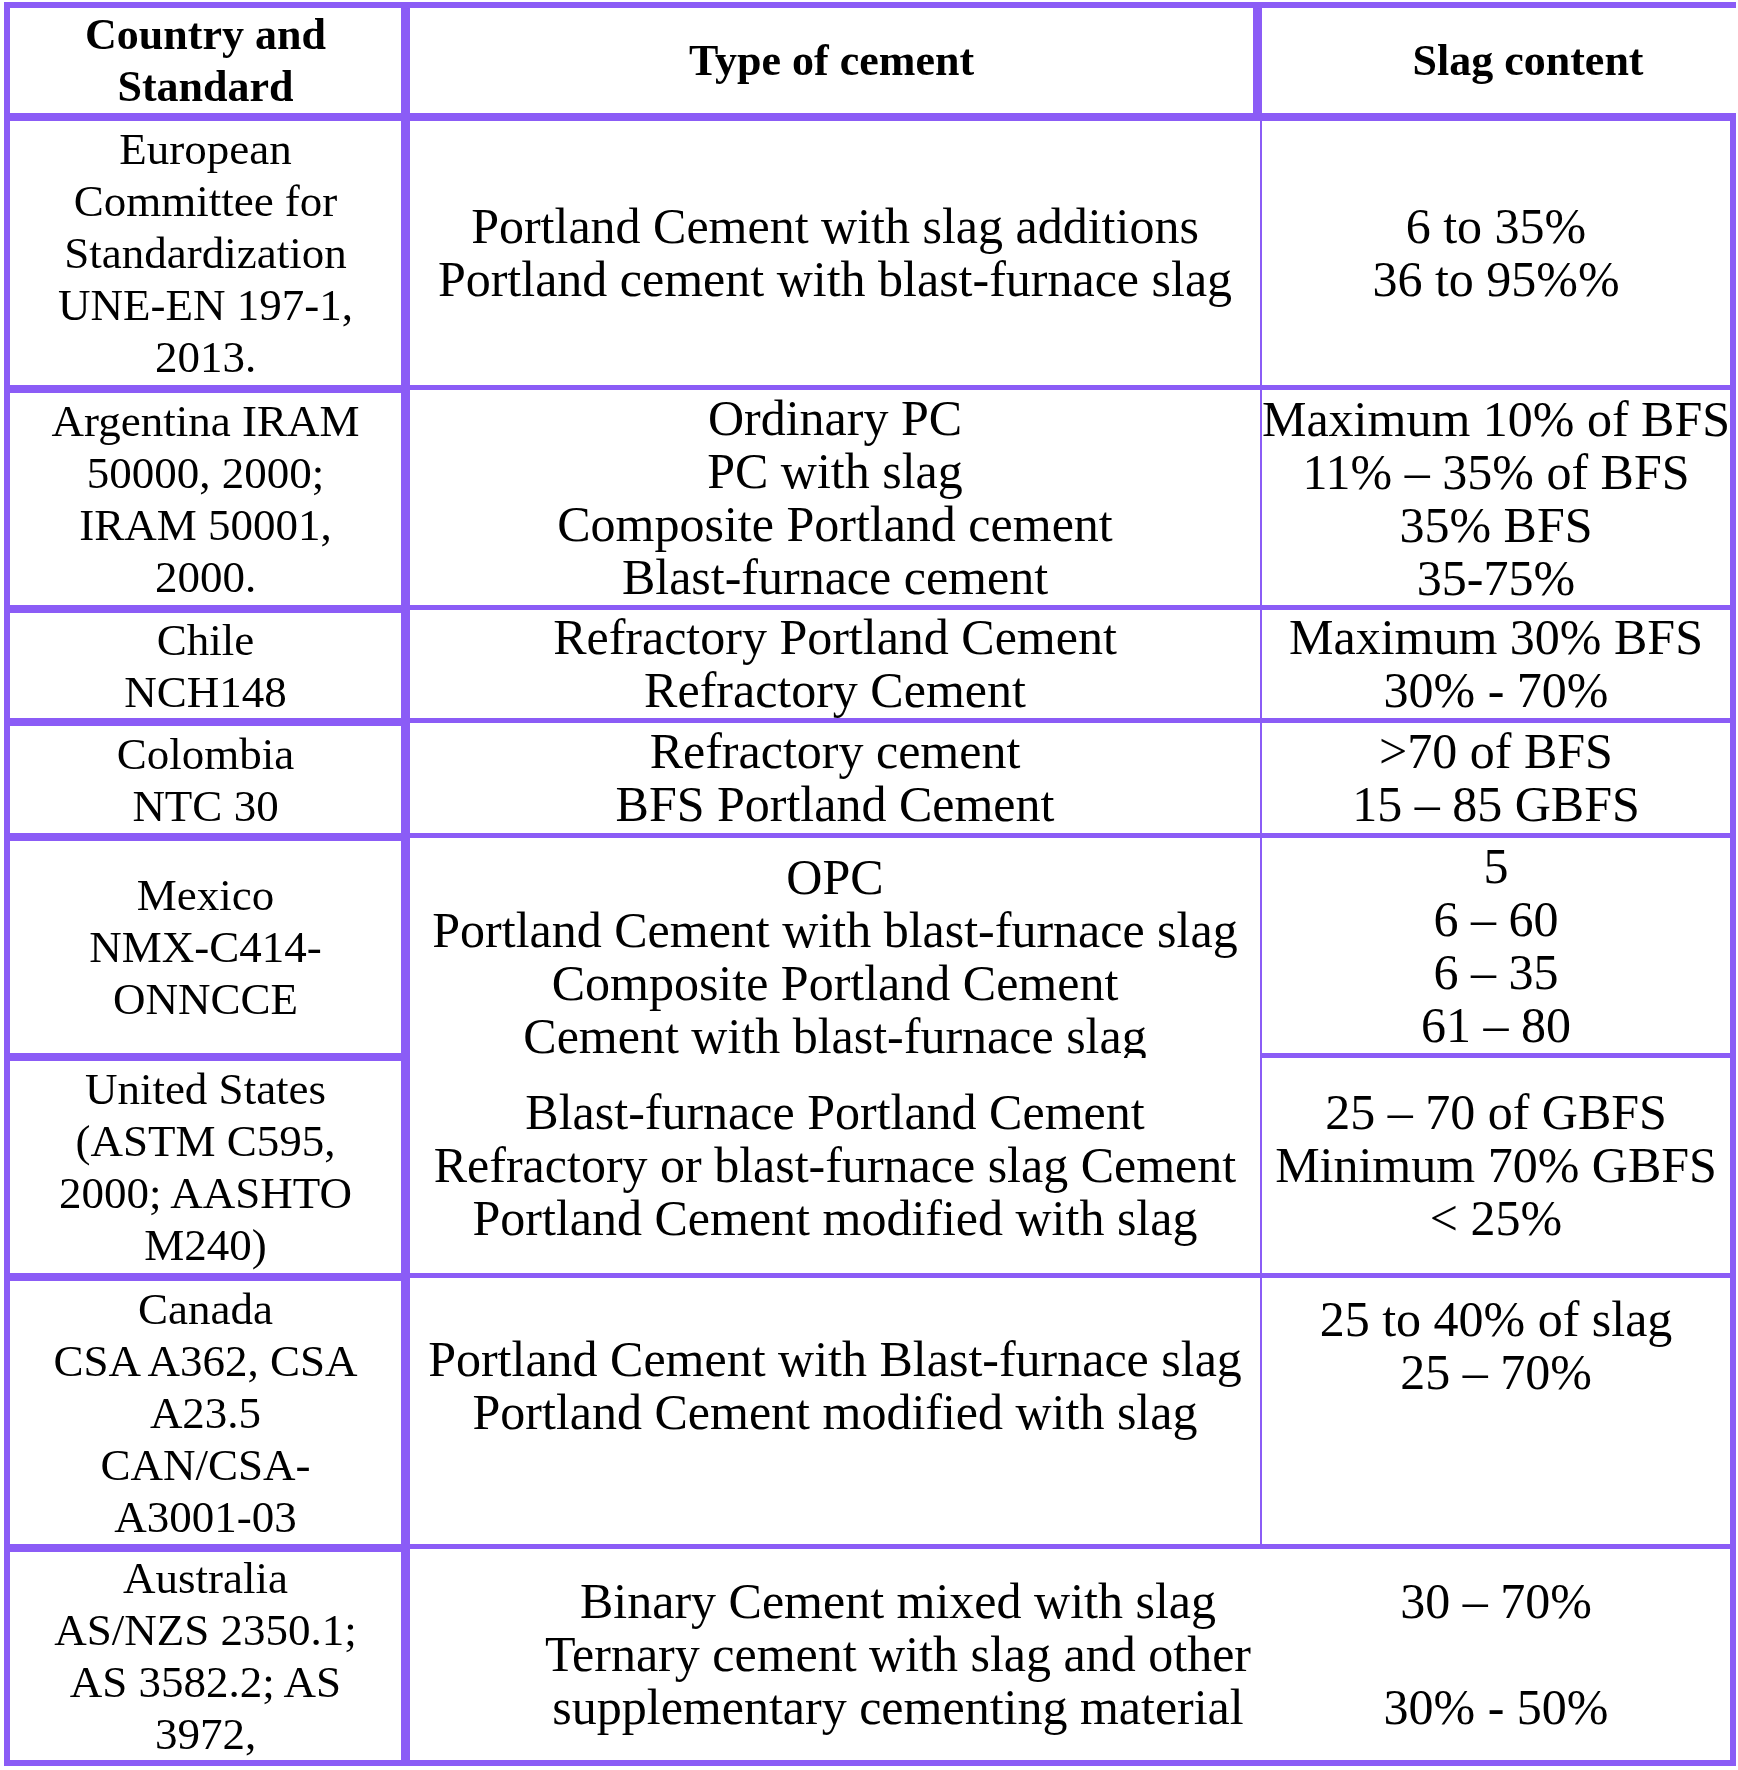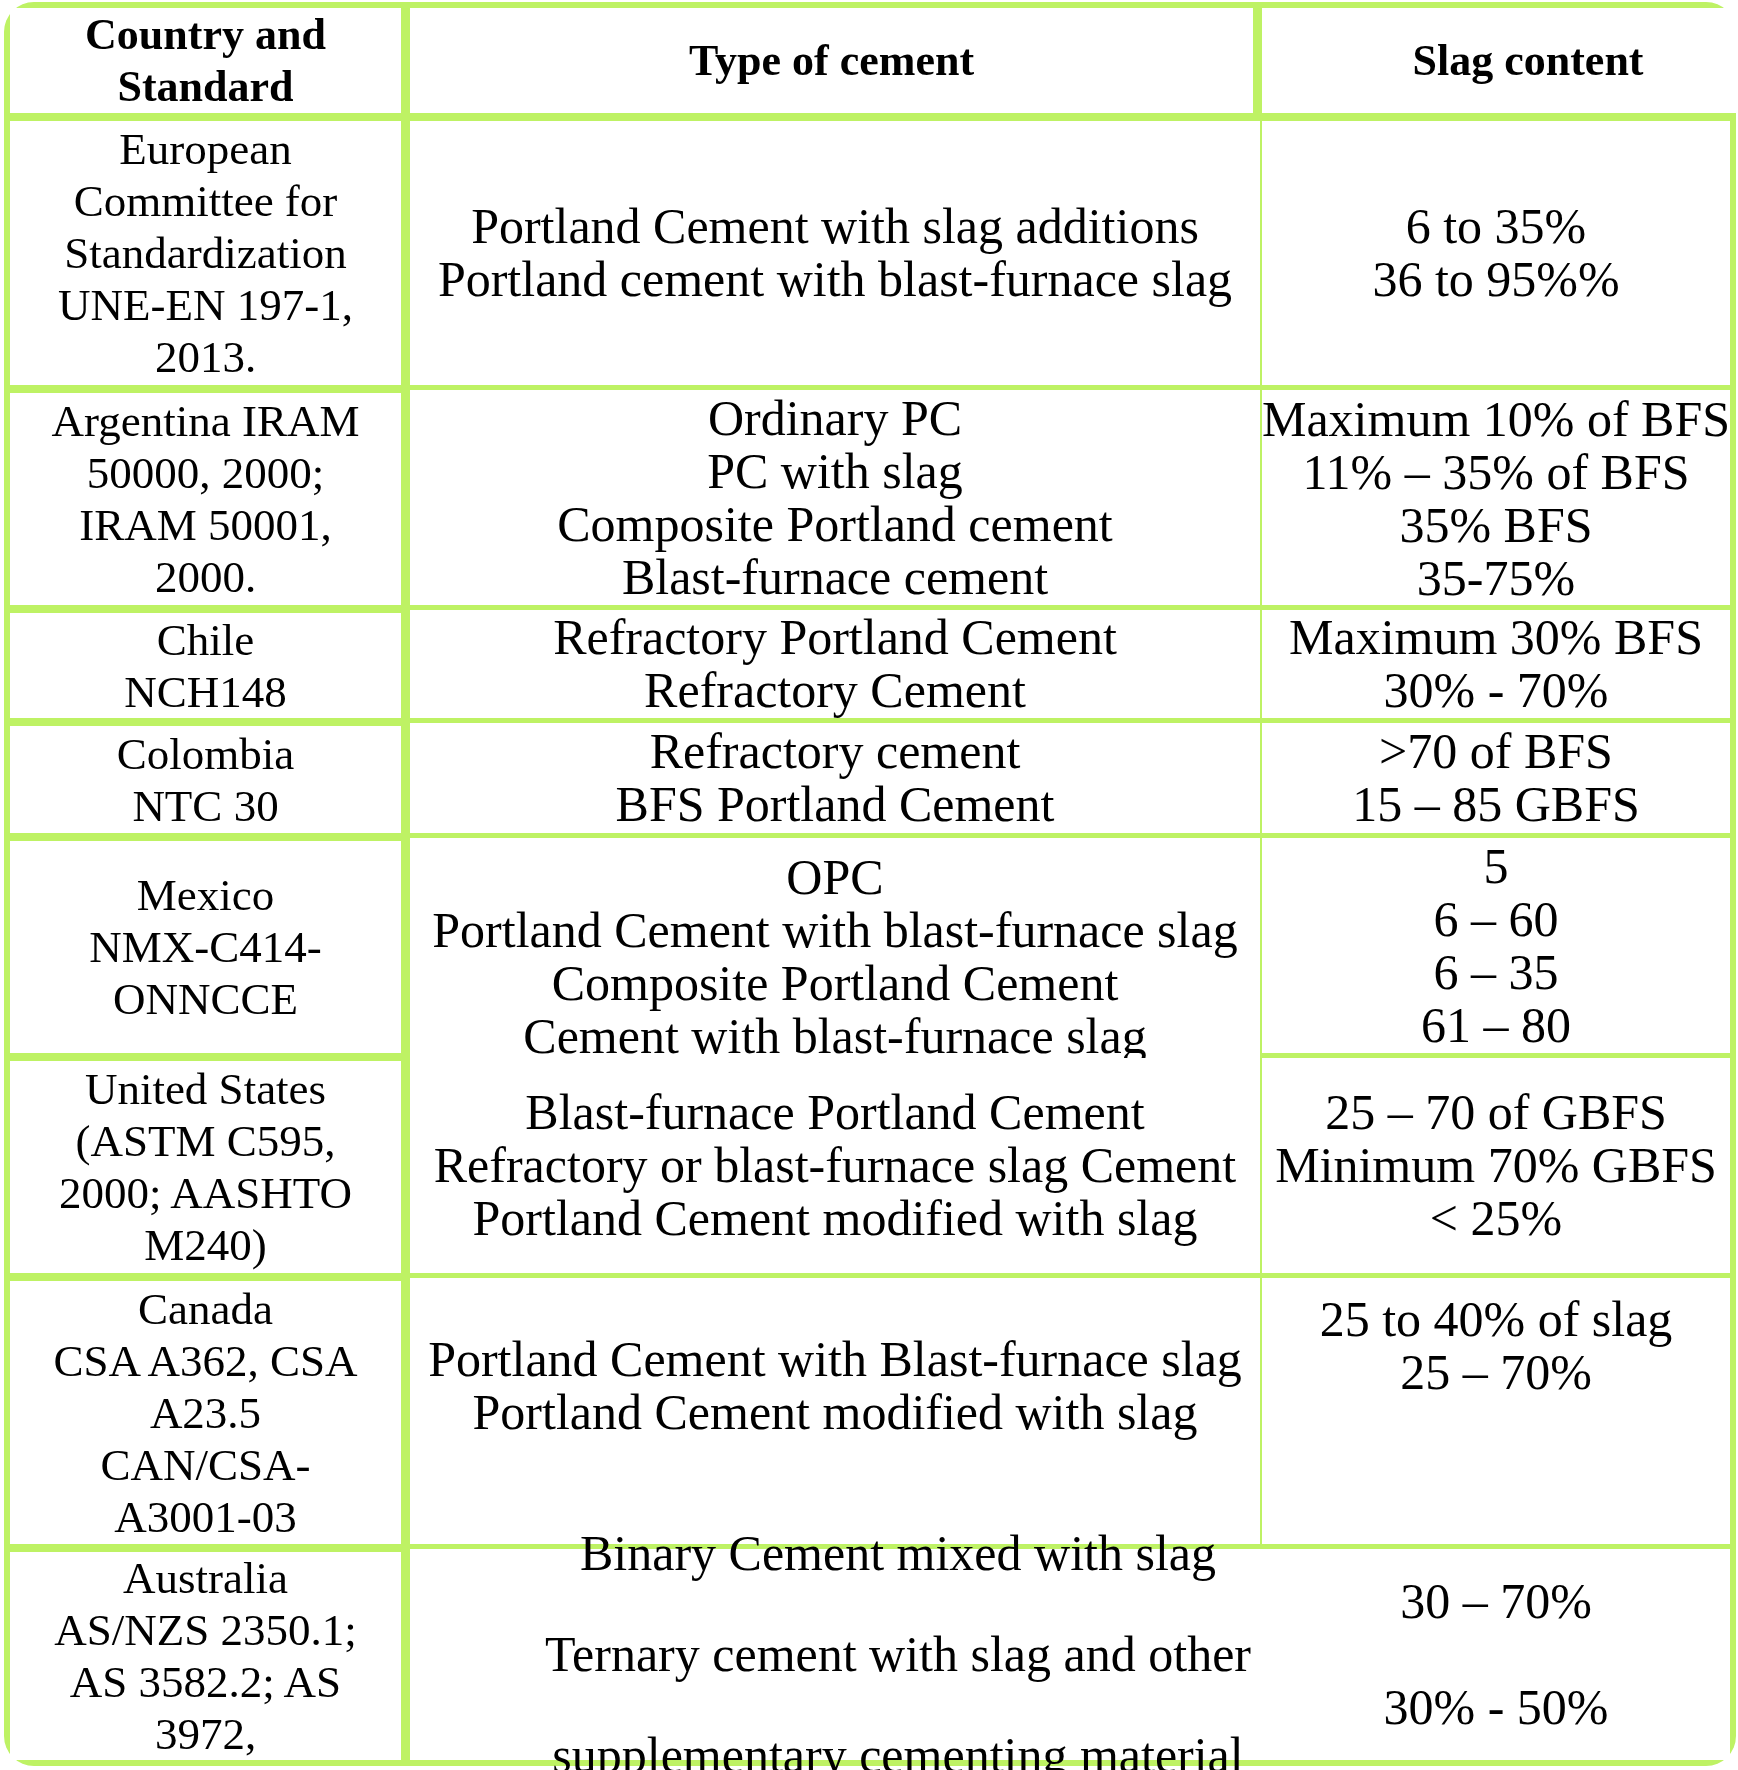--- a/index.html
+++ b/index.html
@@ -1,17 +1,17 @@
 <!DOCTYPE html>
 <html><head>
 <meta charset="utf-8">
 <style>
   html, body { margin:0; padding:0; background:#ffffff; }
   body { width:1738px; height:1770px; position:relative; overflow:hidden; font-family:"Liberation Serif", "DejaVu Serif", serif; color:#000; }
-  .tbl { position:absolute; left:4px; top:2px; width:1732px; height:1764px; background:#bef264;border-radius:30px; }
+  .tbl { position:absolute; left:4px; top:2px; width:1732px; height:1764px; background:#8b5cf6; }
   .cell { position:absolute; background:#fff; display:flex; flex-direction:column; align-items:center; justify-content:center; text-align:center; box-sizing:border-box; }
   .hdr { font-weight:bold; font-size:44px; line-height:52px; }
   .country { font-weight:normal; font-size:45px; line-height:52px; }
   .body { font-size:50px; line-height:53px; }
   .line { display:block; white-space:nowrap; }
   .gap { height:53px; }
 </style>
 </head>
 <body>
 
@@ -139,21 +139,21 @@
     <span class="line">25 to 40% of slag</span>
     <span class="line">25 – 70%</span>
   </div>
 
   <div class="cell country" style="left:6px; top:1550px; width:391px; height:208px;">
     <span class="line">Australia</span>
     <span class="line">AS/NZS 2350.1;</span>
     <span class="line">AS 3582.2; AS</span>
     <span class="line">3972,</span>
   </div>
-  <div class="cell body" style="left:406px; top:1547px; width:976px; height:211px;gap:48px;">
+  <div class="cell body" style="left:406px; top:1547px; width:976px; height:211px;">
     <span class="line">Binary Cement mixed with slag</span>
     <span class="line">Ternary cement with slag and other</span>
     <span class="line">supplementary cementing material</span>
   </div>
   <div class="cell body" style="left:1258px; top:1547px; width:468px; height:211px;">
     <span class="line">30 – 70%</span>
     <span class="line gap"></span>
     <span class="line">30% - 50%</span>
   </div>
 

